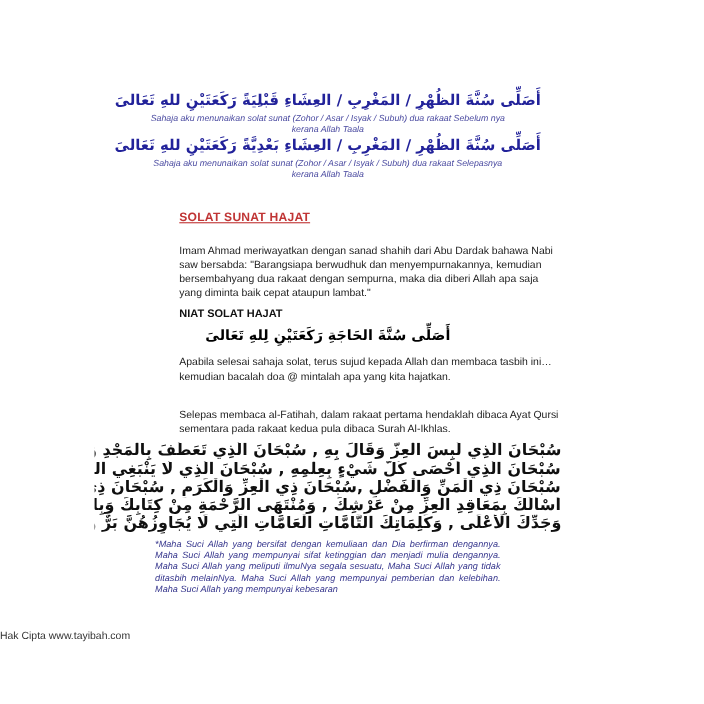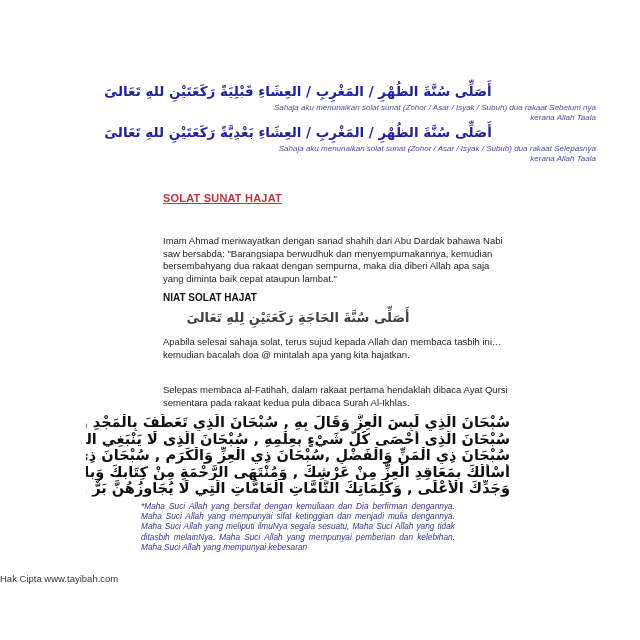--- a/index.html
+++ b/index.html
@@ -23,21 +23,21 @@
     direction:rtl;
     white-space:nowrap;
     font-family:"DejaVu Sans", sans-serif;
   }
   .trans-blue {
     margin:0;
     color:#4a4aa0;
     font-style:italic;
     font-size:8px;
     line-height:10px;
-    text-align:right;
+    text-align:center;
   }
   .sec-qabliyah { padding-top:82px; }
   .sec-qabliyah .trans-wrap, .sec-badiyah .trans-wrap { margin-top:3px; }
   .sec-badiyah { }
 
   .heading-red {
     margin:28px 0 0 163px;
     color:#c03535;
     font-weight:bold;
     font-size:11px;
@@ -46,33 +46,33 @@
     letter-spacing:0.2px;
   }
 
   .body-par {
     margin:0 85px 0 163px;
     max-width:392px;
     font-size:9.5px;
     line-height:12.5px;
     color:#1c1c1c;
   }
-  .hadith-par { margin-top:30px; }
+  .hadith-par { margin-top:18px; }
 
   .niat-heading {
     margin:7px 0 0 163px;
     font-weight:bold;
     font-size:10px;
     line-height:12px;
     color:#111;
   }
 
   .niat-arabic {
     margin:4px 0 0 0;
-    color:#404040;
+    color:#000000;
     font-weight:bold;
     font-size:13px;
     line-height:20px;
     text-align:center;
     direction:rtl;
     white-space:nowrap;
     font-family:"DejaVu Sans", sans-serif;
   }
   .niat-trans {
     margin:9px 0 0 0;

